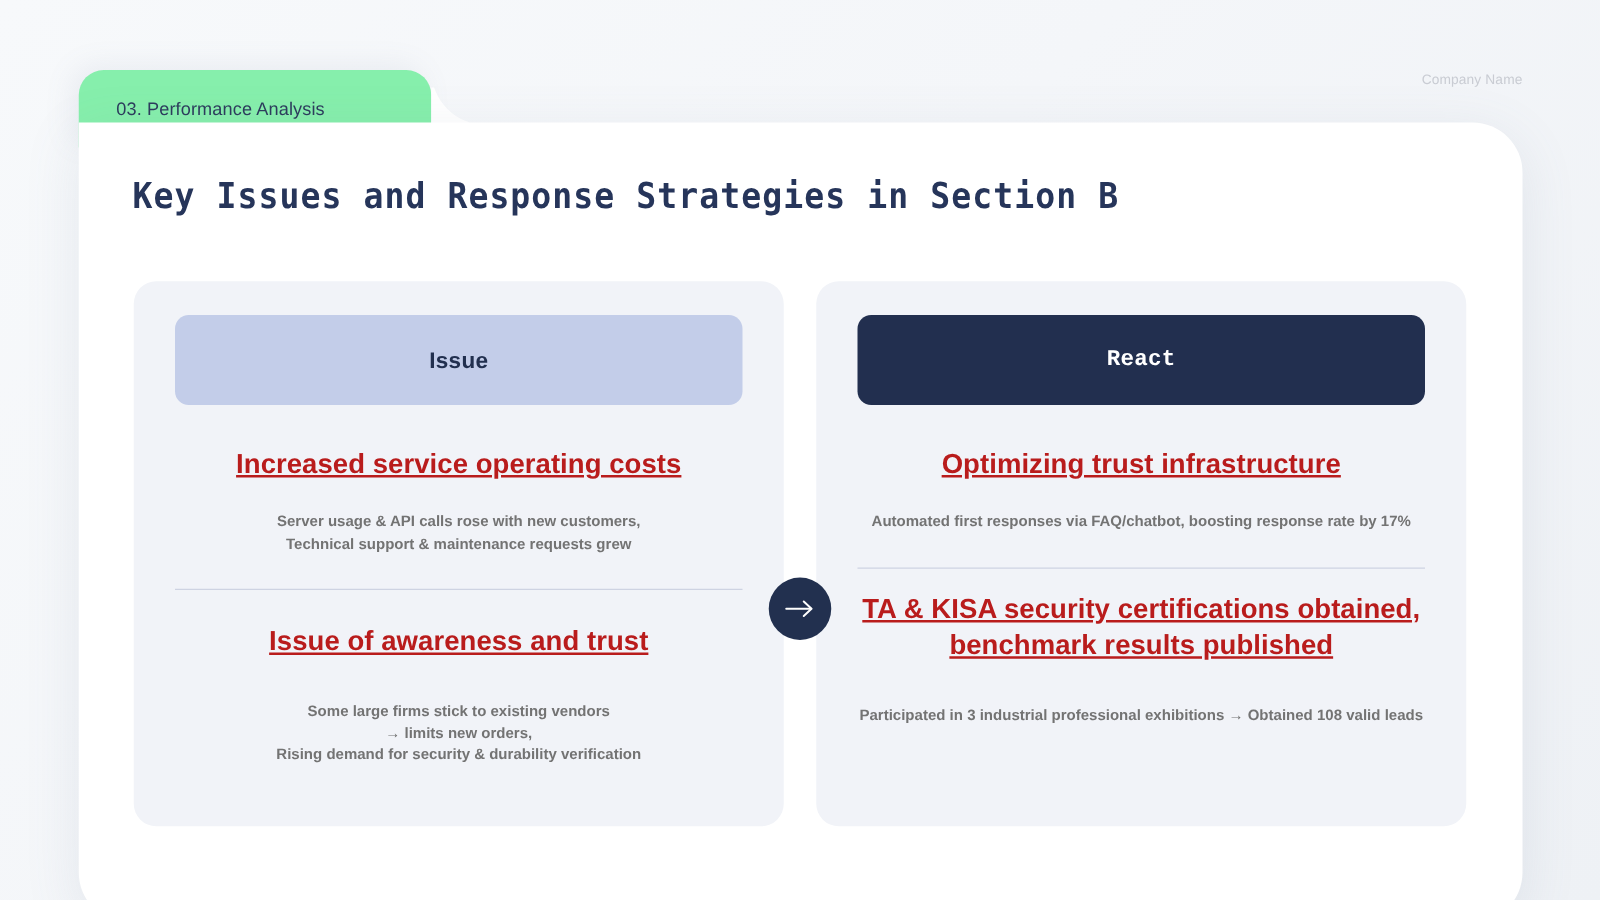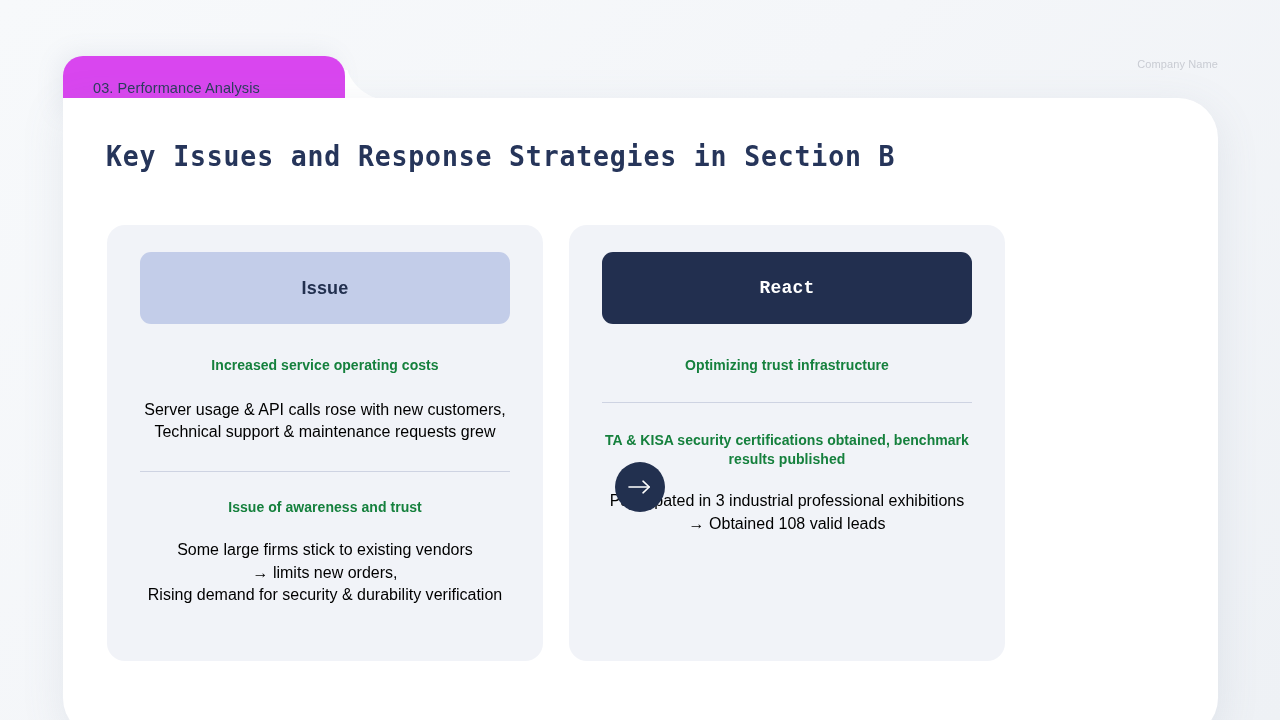--- a/index.html
+++ b/index.html
@@ -32,21 +32,21 @@
     font-family: "Liberation Sans", sans-serif;
   }
 
   
   .folder-tab {
     position: absolute;
     left: 63px;
     top: 56px;
     width: 282px;
     height: 62px;
-    background: #d946ef;
+    background: #86efac;
     border-radius: 20px 20px 0 0;
     box-shadow: -6px -4px 22px rgba(120, 130, 155, 0.10);
   }
   .folder-tab .tab-label {
     position: absolute;
     left: 30px;
     top: 24px;
     font-size: 14.5px;
     color: #2c3c5c;
     letter-spacing: 0.1px;
@@ -96,21 +96,21 @@
     white-space: nowrap;
     transform: scaleX(0.93);
     transform-origin: left center;
   }
 
   
   .columns {
     position: absolute;
     left: 44px;
     top: 127px;
-    width: 898px;
+    width: 1066px;
     display: flex;
     gap: 26px;
   }
 
   .col-card {
     position: relative;
     flex: 1 1 0;
     background: #f1f3f8;
     border-radius: 18px;
     padding: 27px 33px 30px 33px;
@@ -135,48 +135,49 @@
   .col-header.react {
     background: #222f4f;
     color: #ffffff;
     font-family: Liberation Mono, monospace;
   }
 
   .block {
     text-align: center;
   }
   .block-heading {
-    font-size: 14px;
-    font-weight: 700;
-    color: #15803d;
+    font-size: 22px;
+    font-weight: 700;
+    color: #b91c1c;
     line-height: 1.34;
     letter-spacing: 0.05px;
+    text-decoration: underline;
   }
   .block-body {
-    font-size: 16px;
-    font-weight: 400;
-    color: #000000;
+    font-size: 12px;
+    font-weight: 700;
+    color: #737373;
     line-height: 1.42;
     letter-spacing: 0.01px;
   }
 
   .block-1 .block-heading { margin-top: 32px; }
   .block-1 .block-body    { margin-top: 24px; }
 
   .divider {
     height: 1px;
     background: #ced3e2;
     margin-top: 27px;
   }
 
   .block-2 .block-heading { margin-top: 26px; }
-  .block-2 .block-body    { margin-top: 22px; }
-
-  
-  .col-card.right .block-2 .block-heading { margin-top: 28px; }
+  .block-2 .block-body    { margin-top: 34px; }
+
+  
+  .col-card.right .block-2 .block-heading { margin-top: 17px; }
   .col-card.right .block-2 .block-body    { }
 
   
   .arrow-badge {
     position: absolute;
     left: 615px;
     top: 462px;
     width: 50px;
     height: 50px;
     border-radius: 50%;
@@ -220,20 +221,21 @@
           <div class="block-heading">Issue of awareness and trust</div>
           <div class="block-body multiline">Some large firms stick to existing vendors<br>→ limits new orders,<br>Rising demand for security &amp; durability verification</div>
         </div>
       </div>
 
       <div class="col-card right">
         <div class="col-header react">React</div>
 
         <div class="block block-1">
           <div class="block-heading">Optimizing trust infrastructure</div>
+          <div class="block-body">Automated first responses via FAQ/chatbot, boosting response rate by 17%</div>
         </div>
 
         <div class="divider"></div>
 
         <div class="block block-2">
           <div class="block-heading">TA &amp; KISA security certifications obtained, benchmark results published</div>
           <div class="block-body">Participated in 3 industrial professional exhibitions → Obtained 108 valid leads</div>
         </div>
       </div>
 

